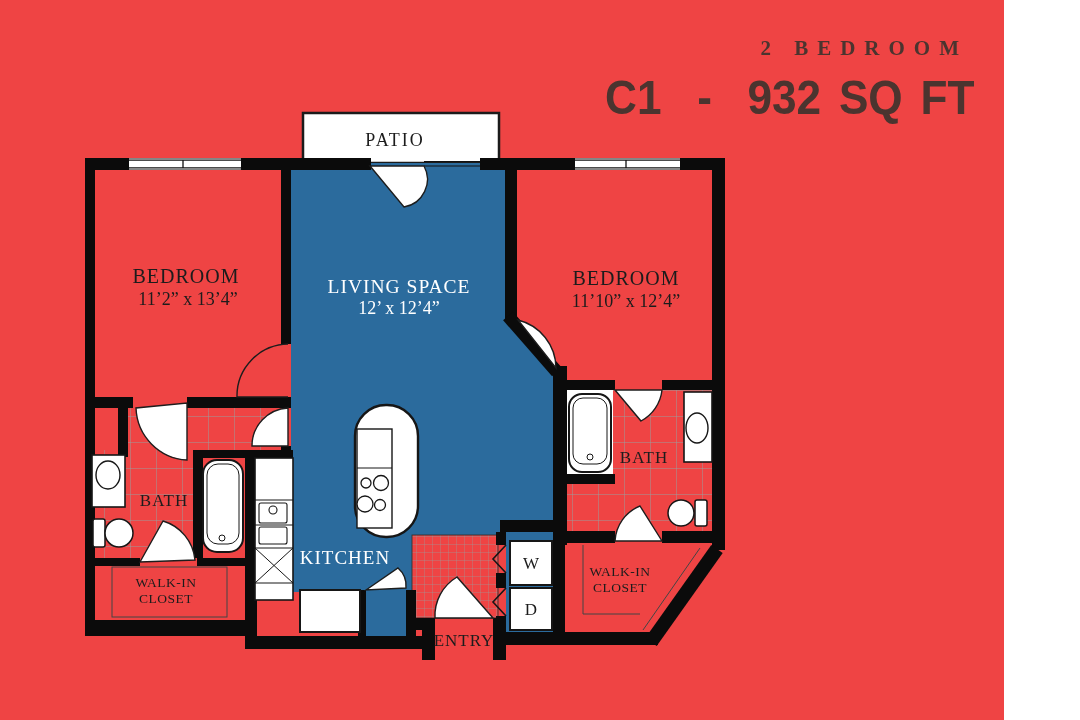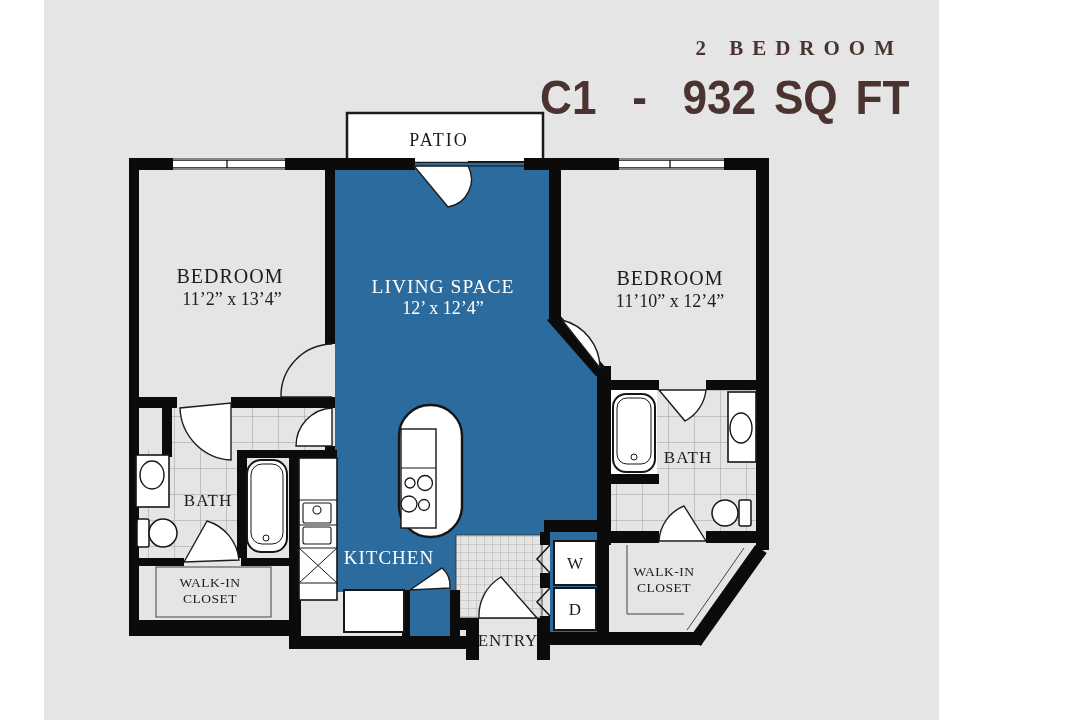--- a/index.html
+++ b/index.html
@@ -1,17 +1,17 @@
 <!DOCTYPE html>
 <html><head>
 <meta charset="utf-8">
 <style>
   html,body{margin:0;padding:0;background:#ffffff;}
-  #stage{position:relative;width:895px;height:720px;background:#e5e5e5;overflow:hidden;
-         font-family:"Liberation Serif",serif;margin-left:44px;}
+  #stage{position:relative;width:1004px;height:720px;background:#ef4444;overflow:hidden;
+         font-family:"Liberation Serif",serif;}
   #plan-svg{position:absolute;left:0;top:0;width:1080px;height:720px;}
   .hdr-small{position:absolute;top:36px;right:36px;font-family:"Liberation Serif",serif;
              font-weight:bold;font-size:21px;letter-spacing:9px;white-space:pre;}
   .hdr-big{position:absolute;top:70px;right:30px;font-family:"Liberation Sans",sans-serif;
            font-weight:bold;font-size:48px;white-space:pre;word-spacing:6px;
            transform:scaleX(.92);transform-origin:100% 50%;}
   text{font-family:"Liberation Serif",serif;}
   .room-name{font-size:20px;letter-spacing:1px;}
   .room-dims{font-size:18px;}
   .small-label{font-size:13.5px;letter-spacing:.5px;}

